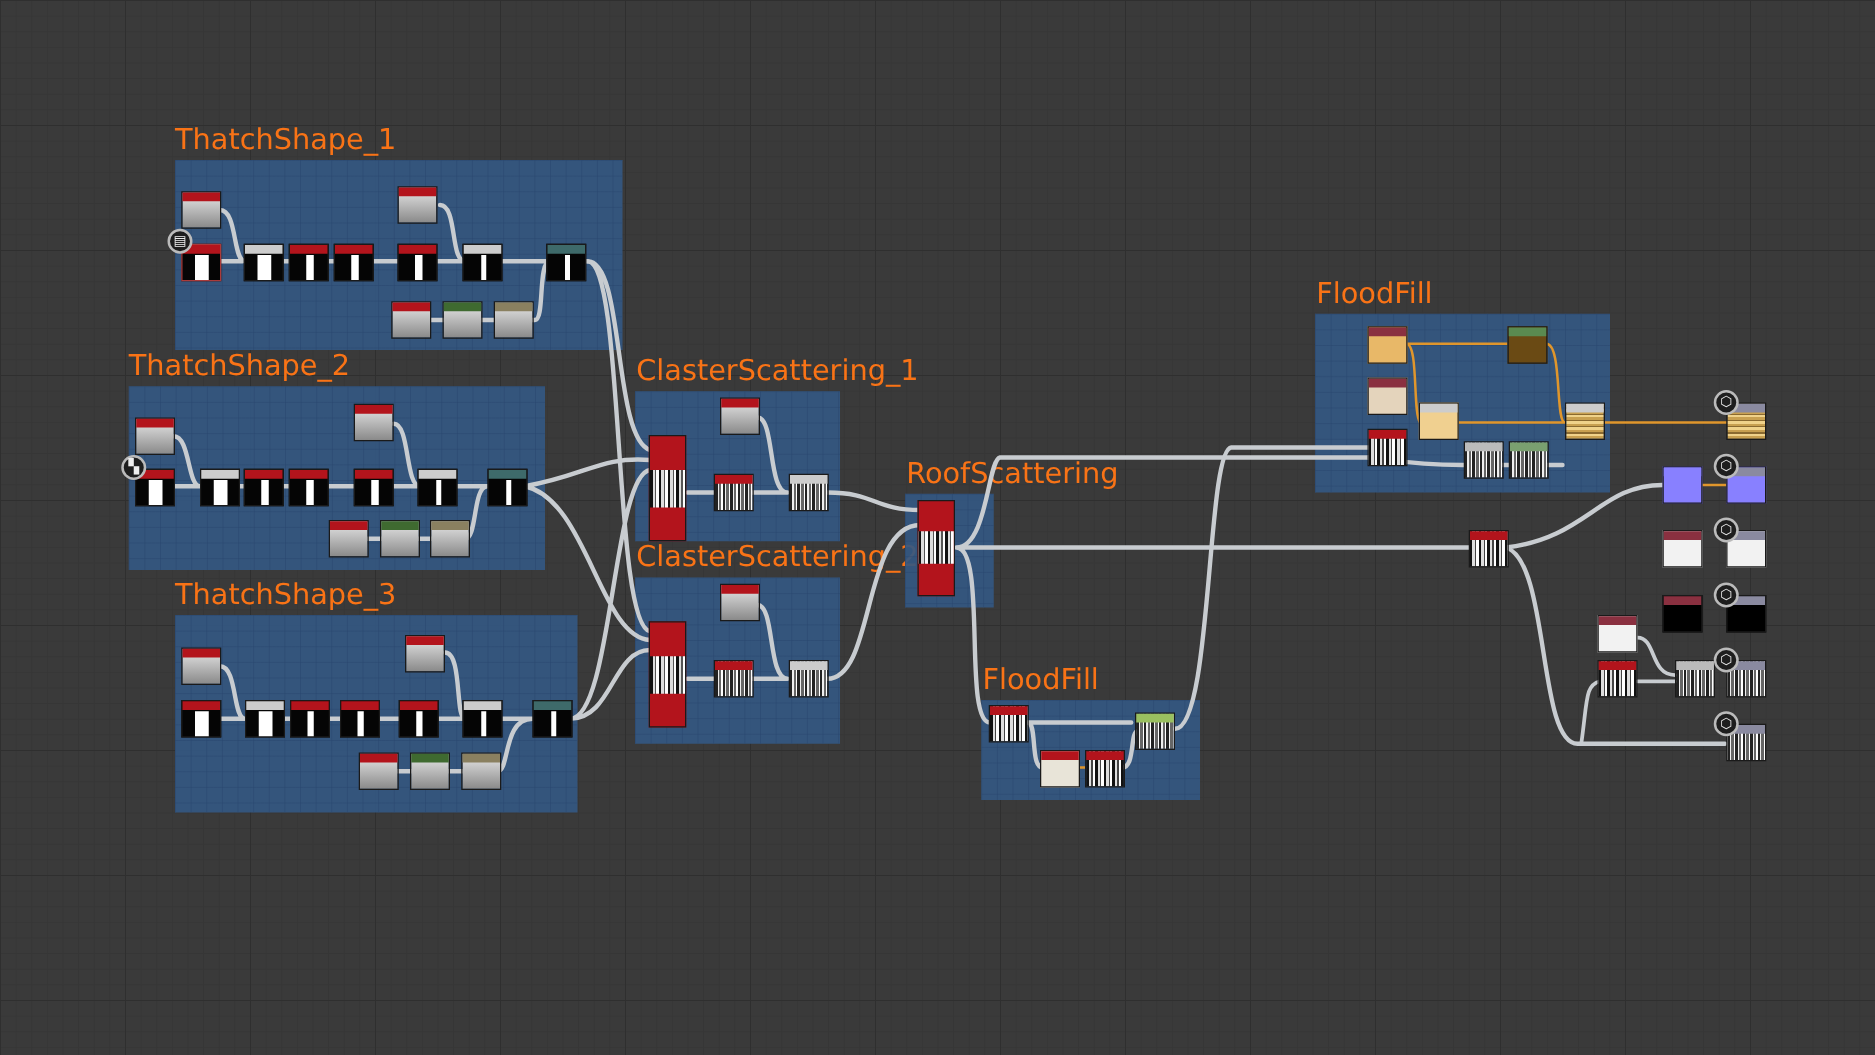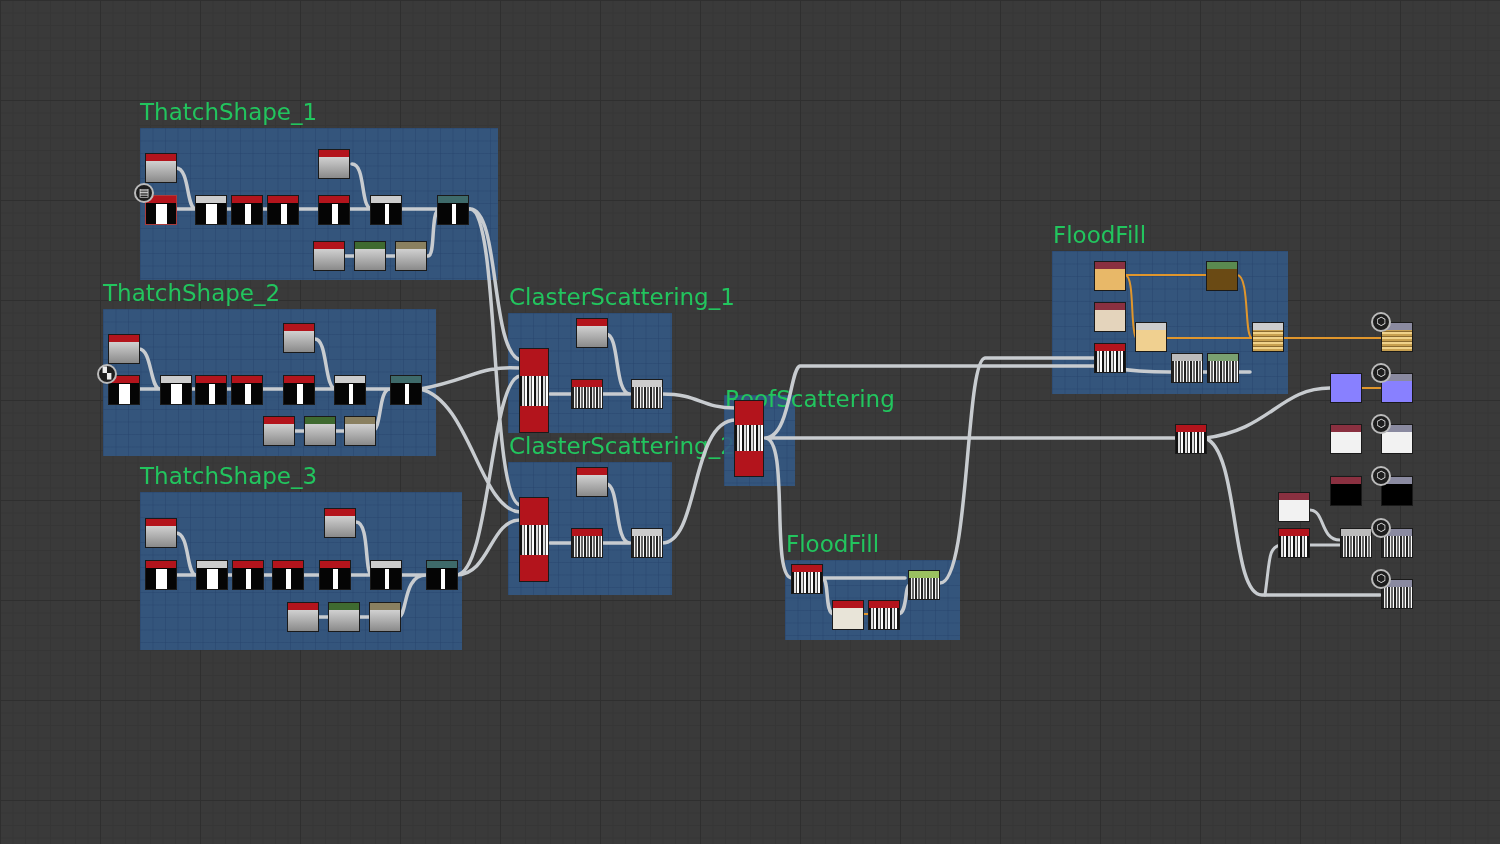--- a/index.html
+++ b/index.html
@@ -8,21 +8,21 @@
     background-image:
       linear-gradient(#2f2f2f 1px, transparent 1px),
       linear-gradient(90deg,#2f2f2f 1px, transparent 1px),
       linear-gradient(#363636 1px, transparent 1px),
       linear-gradient(90deg,#363636 1px, transparent 1px);
     background-size:100px 100px,100px 100px,12.5px 12.5px,12.5px 12.5px;
     font-family:"DejaVu Sans",sans-serif;}
   .frame{position:absolute;background:rgba(52,88,130,0.92);
     background-image:linear-gradient(rgba(40,70,110,.5) 1px,transparent 1px),linear-gradient(90deg,rgba(40,70,110,.5) 1px,transparent 1px);
     background-size:12.5px 12.5px;}
-  .ftitle{position:absolute;color:#22c55e;font-size:23px;white-space:nowrap;letter-spacing:0px;}
+  .ftitle{position:absolute;color:#f97316;font-size:23px;white-space:nowrap;letter-spacing:0px;}
   svg#wires{position:absolute;left:0;top:0;width:1500px;height:844px;pointer-events:none;}
   .node{position:absolute;width:32px;height:30px;box-sizing:border-box;border:1px solid #1a1a1a;
     background:linear-gradient(#e8e8e8,#8a8a8a);}
   .node .hd{position:absolute;left:0;top:0;right:0;height:7px;background:#b3141c;}
   .node.black{background:#050505;}
   .node .shape{position:absolute;left:10px;top:8px;width:11px;height:20px;background:#fff;}
   .node.noise{background:repeating-linear-gradient(90deg,#111 0 2px,#ddd 2px 4px,#444 4px 5px,#fff 5px 7px);}
   .node.grassy{background:repeating-linear-gradient(90deg,#222 0 2px,#eee 2px 3px,#666 3px 5px,#fff 5px 6px);}
   .node.tan{background:#e8b868;}
   .node.cream{background:#e4d4bc;}
@@ -47,21 +47,21 @@
 <div class="frame" style="left:140px;top:492px;width:322px;height:158px;"></div>
 <div class="ftitle" style="left:140px;top:463px;">ThatchShape_3</div>
 
 <div class="frame" style="left:508px;top:313px;width:164px;height:120px;"></div>
 <div class="ftitle" style="left:509px;top:284px;">ClasterScattering_1</div>
 
 <div class="frame" style="left:508px;top:462px;width:164px;height:133px;"></div>
 <div class="ftitle" style="left:509px;top:433px;">ClasterScattering_2</div>
 
 <div class="frame" style="left:724px;top:395px;width:71px;height:91px;"></div>
-<div class="ftitle" style="left:725px;top:366px;margin-top:20px;">RoofScattering</div>
+<div class="ftitle" style="left:725px;top:366px;">RoofScattering</div>
 
 <div class="frame" style="left:785px;top:560px;width:175px;height:80px;"></div>
 <div class="ftitle" style="left:786px;top:531px;">FloodFill</div>
 
 <div class="frame" style="left:1052px;top:251px;width:236px;height:143px;"></div>
 <div class="ftitle" style="left:1053px;top:222px;">FloodFill</div>
 
 <svg id="wires">
   <g fill="none" stroke="#c8ccd0" stroke-width="3.5" stroke-linecap="round">
 

